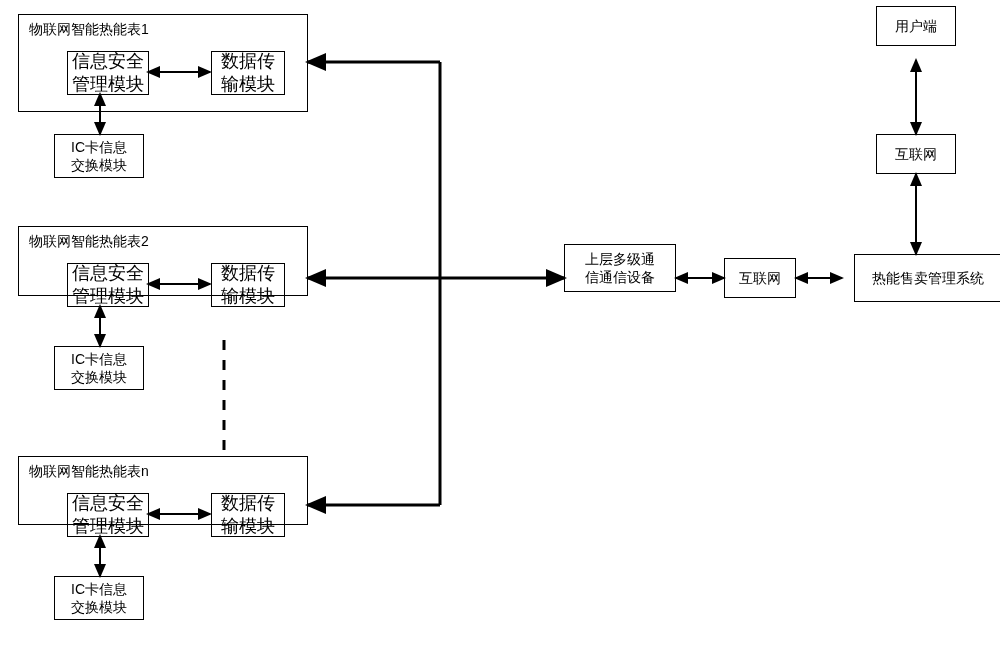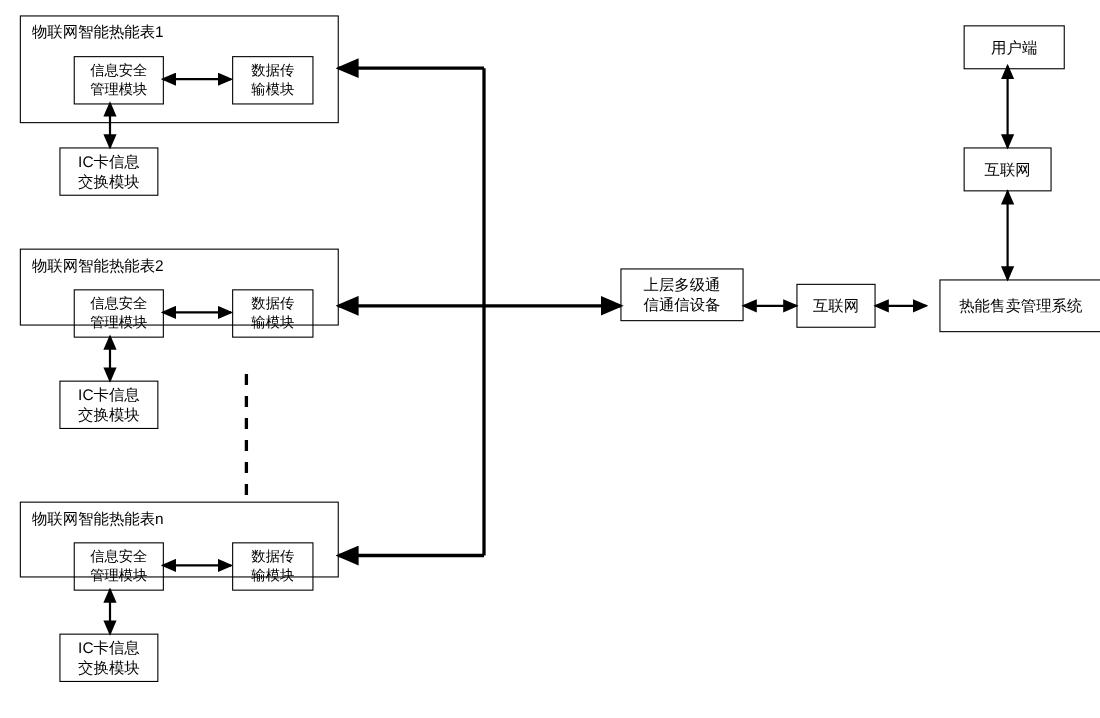--- a/index.html
+++ b/index.html
@@ -32,21 +32,21 @@
       left: 10px;
       font-size: 14px;
     }
     .inner-box {
       border: 1px solid #000;
       position: absolute;
       display: flex;
       align-items: center;
       justify-content: center;
       text-align: center;
-      font-size: 13px;
+      font-size: 18px;
       line-height: 1.3;
     }
     svg.connector {
       position: absolute;
       overflow: visible;
     }
   </style>
 </head>
 <body>
 
@@ -73,21 +73,21 @@
 <div class="meter-container" style="left:18px; top:456px; width:290px; height:69px;">
   <div class="meter-title">物联网智能热能表n</div>
   <div class="inner-box" style="left:48px; top:36px; width:82px; height:44px; white-space:pre-line;">信息安全
 管理模块</div>
   <div class="inner-box" style="left:192px; top:36px; width:74px; height:44px; white-space:pre-line;">数据传
 输模块</div>
 </div>
 <div class="box" style="left:54px; top:576px; width:90px; height:44px; white-space:pre-line;">IC卡信息
 交换模块</div>
 
-<div class="box" style="left:876px; top:23px; width:92px; height:40px;">用户端</div>
+<div class="box" style="left:876px; top:6px; width:80px; height:40px;">用户端</div>
 <div class="box" style="left:876px; top:134px; width:80px; height:40px;">互联网</div>
 <div class="box" style="left:564px; top:244px; width:112px; height:48px; white-space:pre-line;">上层多级通
 信通信设备</div>
 <div class="box" style="left:724px; top:258px; width:72px; height:40px;">互联网</div>
 <div class="box" style="left:842px; top:254px; width:148px; height:48px;margin-left:12px;">热能售卖管理系统</div>
 
 <svg class="connector" style="left:0; top:0; width:1000px; height:653px;">
   <defs>
     <marker id="arrowhead" markerWidth="8" markerHeight="8" refX="6" refY="3" orient="auto">
       <polygon points="0 0, 7 3, 0 6" fill="#000"></polygon>

